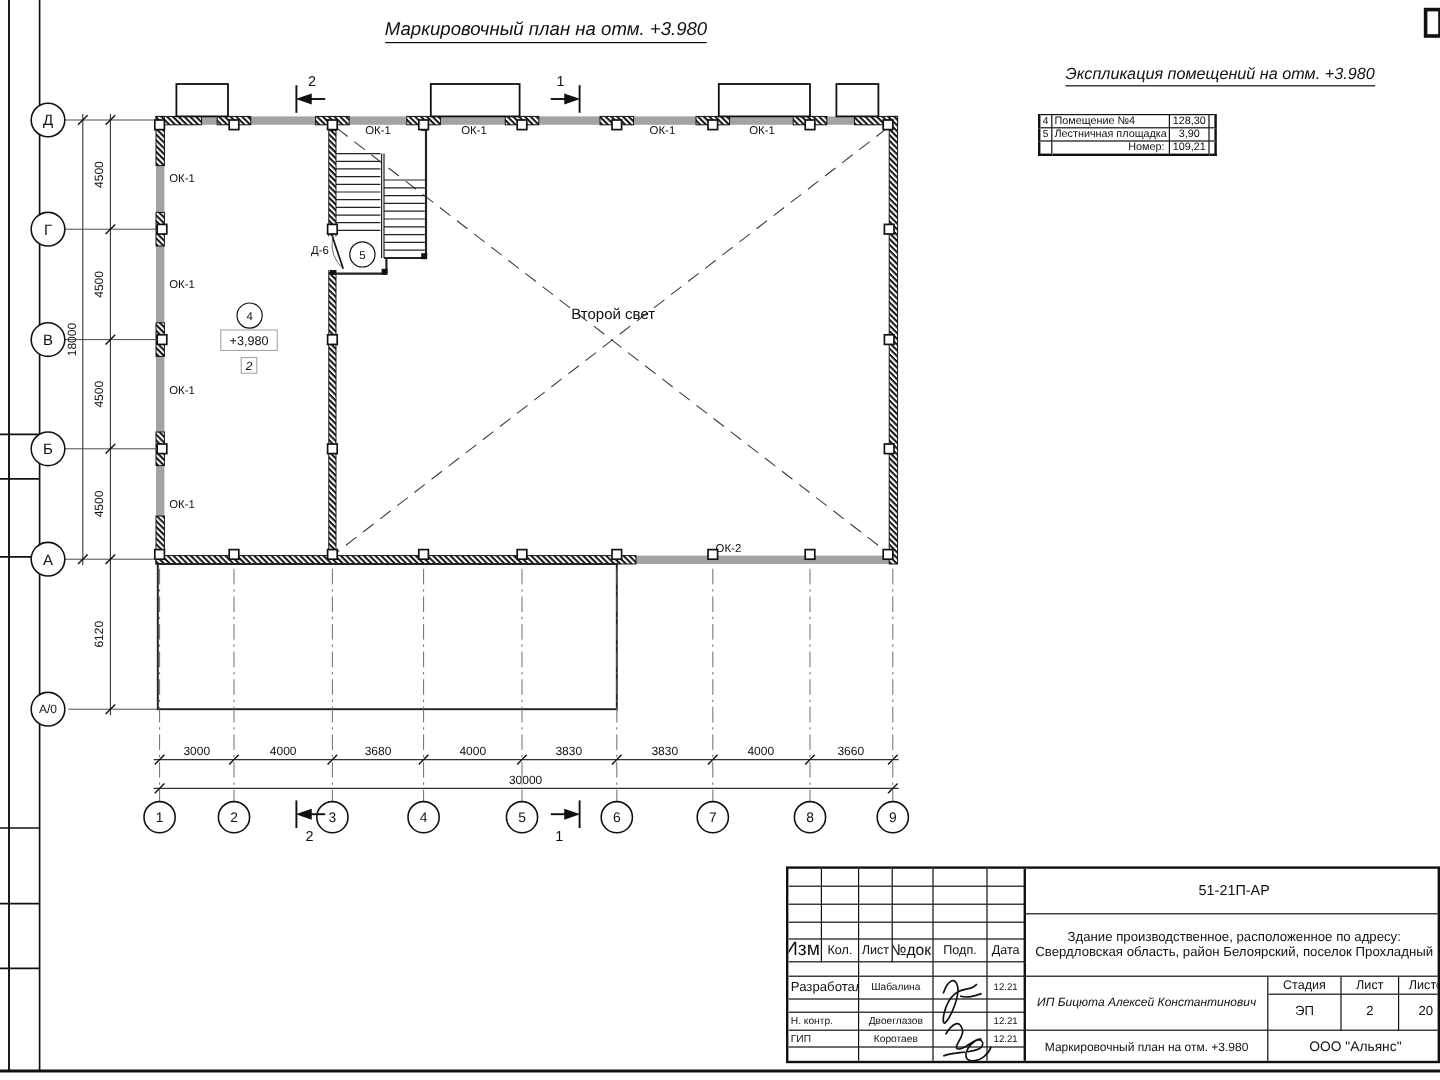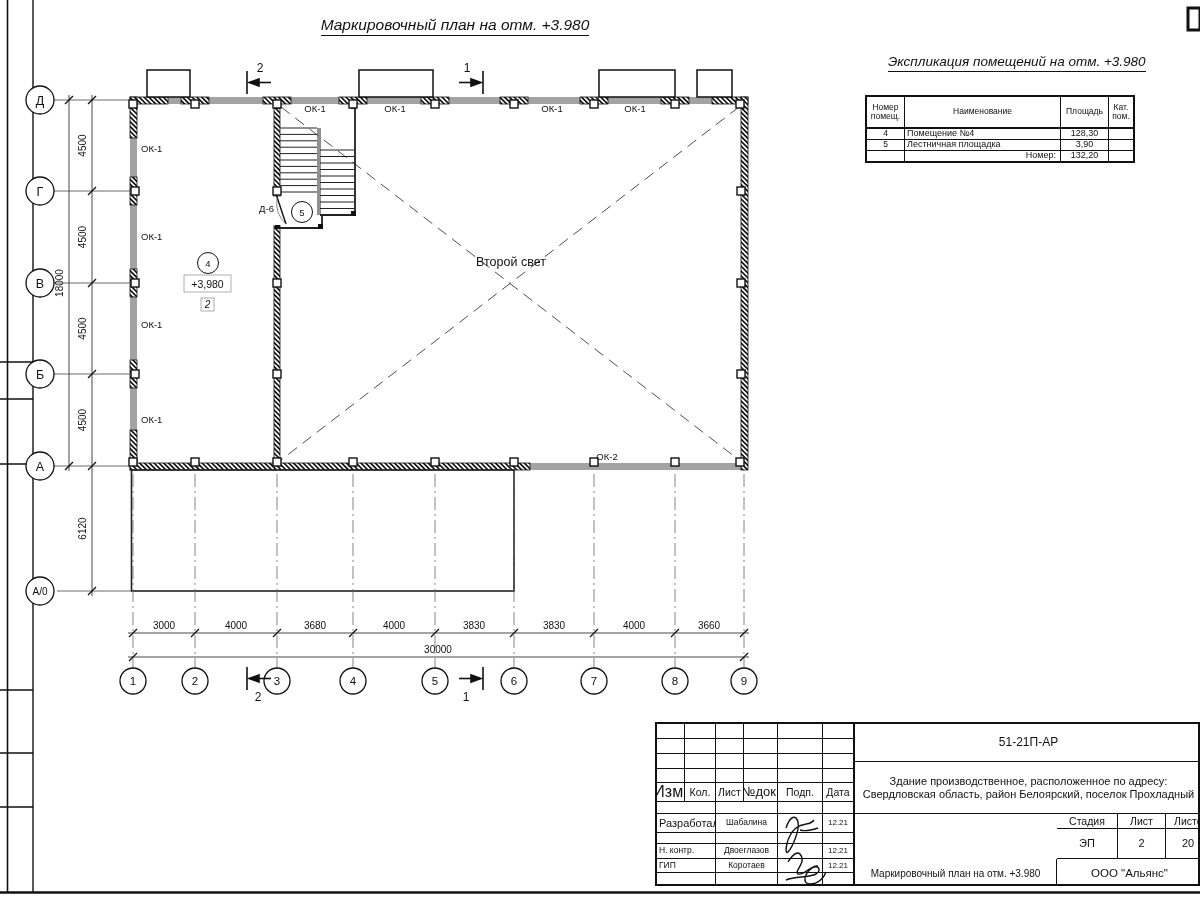--- a/index.html
+++ b/index.html
@@ -310,44 +310,36 @@
 <div class="drawtitle">
   <span>Маркировочный план на отм. +3.980</span>
 </div>
 
 <div class="expltitle">
   <span>Экспликация помещений на отм. +3.980</span>
 </div>
 
 <table class="expl">
   <tbody>
-        <tr class="hdr">
-    <td class="b2l" style="width:33px">Номер
-помещ.</td>
-    <td style="width:151px">Наименование</td>
-    <td style="width:43px">Площадь</td>
-    <td class="b2r" style="width:20px">Кат.
-пом.</td>
-  </tr>
   <tr>
     <td class="b2l">4</td>
     <td class="nm">Помещение №4</td>
     <td class="ar">128,30</td>
     <td class="b2r"></td>
   </tr>
   <tr>
     <td class="b2l">5</td>
     <td class="nm">Лестничная площадка</td>
     <td class="ar">3,90</td>
     <td class="b2r"></td>
   </tr>
   <tr class="last">
     <td class="b2l"></td>
     <td class="tot">Номер:</td>
-    <td class="ar">132,20</td>
+    <td class="ar">109,21</td>
     <td class="b2r"></td>
   </tr>
 </tbody>
     </table>
 
 <div class="tb">
 
   <div class="c" style="left:0;top:0;width:28px;height:15px"></div>
       <div class="c" style="left:28px;top:0;width:31px;height:15px"></div>
       <div class="c" style="left:59px;top:0;width:28px;height:15px"></div>
@@ -402,20 +394,21 @@
   <div class="c thk" style="left:166px;top:135px;width:32px;height:14px;font-size:8px">12.21</div>
   <div class="c" style="left:0;top:149px;width:59px;height:15px;border-bottom:none"></div>
       <div class="c" style="left:59px;top:149px;width:62px;height:15px;border-bottom:none"></div>
       <div class="c" style="left:121px;top:149px;width:45px;height:15px;border-bottom:none"></div>
       <div class="c thk" style="left:166px;top:149px;width:32px;height:15px;border-bottom:none"></div>
 
   <div class="c nob" style="left:198px;top:0;width:347px;height:38px;font-size:12px">51-21П-АР</div>
   <div class="c nob" style="left:198px;top:38px;width:347px;height:52px;font-size:11px">Здание производственное, расположенное по адресу:
 Свердловская область, район Белоярский, поселок
 Прохладный</div>
+  <div class="c" style="left:198px;top:90px;width:202px;height:45px;font-size:10px;font-style:italic">ИП Бицюта Алексей Константинович</div>
   <div class="c" style="left:198px;top:135px;width:202px;height:29px;border-bottom:none;font-size:10px">Маркировочный план на отм.
 +3.980</div>
   <div class="c" style="left:400px;top:90px;width:61px;height:15px;font-size:10.5px">Стадия</div>
   <div class="c" style="left:461px;top:90px;width:48px;height:15px;font-size:10.5px">Лист</div>
   <div class="c nob" style="left:509px;top:90px;width:60px;height:15px;font-size:10.5px;justify-content:flex-start;padding-left:8px">Листов</div>
   <div class="c" style="left:400px;top:105px;width:61px;height:30px;font-size:11px">ЭП</div>
   <div class="c" style="left:461px;top:105px;width:48px;height:30px;font-size:11px">2</div>
   <div class="c nob" style="left:509px;top:105px;width:60px;height:30px;font-size:11px;justify-content:flex-start;padding-left:16px">20</div>
   <div class="c nob" style="left:400px;top:135px;width:145px;height:29px;border-bottom:none;font-size:11.5px">ООО "Альянс"</div>
 </div>

